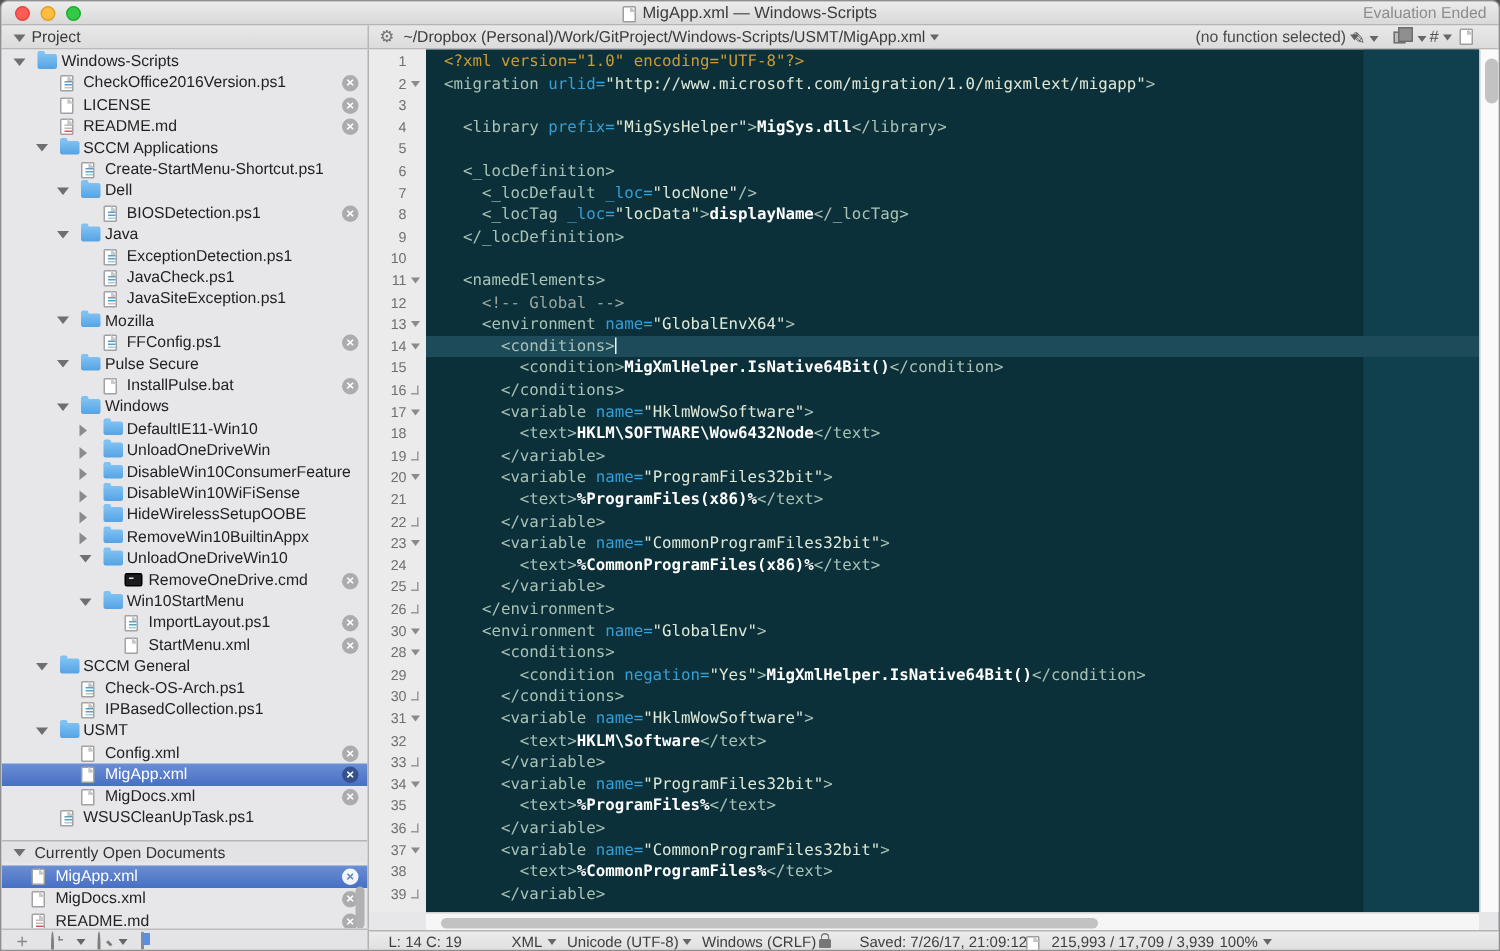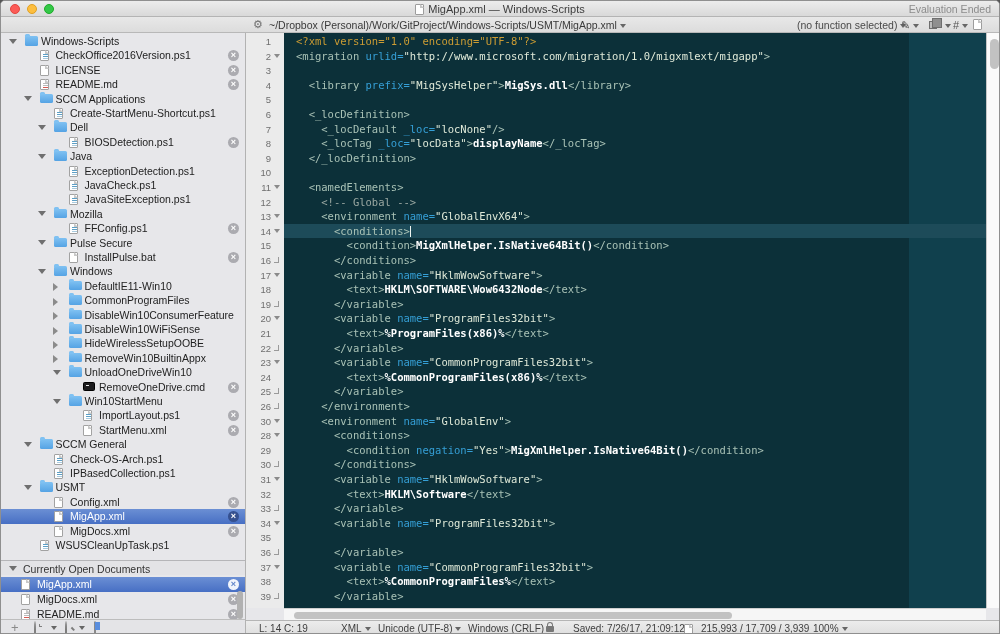--- a/index.html
+++ b/index.html
@@ -137,20 +137,24 @@
       <span class="light green"></span>
     </div>
     <div class="title-center">
       <span class="mini-doc"></span>
       <span>MigApp.xml — Windows-Scripts</span>
     </div>
     <span class="evaluation">Evaluation Ended</span>
   </div>
 
   <div class="toolbar">
+    <div class="tb-left">
+      <span class="proj-tri"></span>
+      <span class="proj-label">Project</span>
+    </div>
     <span class="gear">⚙</span>
     <span class="tb-path"><span>~/Dropbox (Personal)/Work/GitProject/Windows-Scripts/USMT/MigApp.xml</span><span class="caret"></span></span>
     <span class="fn-select"><span>(no function selected)</span><span class="caret"></span></span>
     <span class="tb-ic" style="left:900px;">✎<span class="caret"></span></span>
     <span class="copy-ic" style="left:928px;"></span>
     <span class="caret" style="position:absolute;left:941px;top:7px;"></span>
     <span class="tb-ic" style="left:952px;"><span>#</span><span class="caret"></span></span>
     <span class="mini-doc" style="position:absolute;left:972px;top:2px;"></span>
   </div>
 
@@ -238,21 +242,21 @@
           <span class="lbl" style="left: 69px;">Windows</span>
         </div>
         <div class="srow" style="top: 245.8px;">
           <span class="tri closed" style="left: 51.5px;"></span>
           <span class="ic folder-ic" style="left: 67.5px;"></span>
           <span class="lbl" style="left: 83.5px;">DefaultIE11-Win10</span>
         </div>
         <div class="srow" style="top: 260.2px;">
           <span class="tri closed" style="left: 51.5px;"></span>
           <span class="ic folder-ic" style="left: 67.5px;"></span>
-          <span class="lbl" style="left: 83.5px;">CommonProgramFiles</span>
+          <span class="lbl" style="left: 83.5px;">UnloadOneDriveWin</span>
         </div>
         <div class="srow" style="top: 274.6px;">
           <span class="tri closed" style="left: 51.5px;"></span>
           <span class="ic folder-ic" style="left: 67.5px;"></span>
           <span class="lbl" style="left: 83.5px;">DisableWin10ConsumerFeature</span>
         </div>
         <div class="srow" style="top: 289px;">
           <span class="tri closed" style="left: 51.5px;"></span>
           <span class="ic folder-ic" style="left: 67.5px;"></span>
           <span class="lbl" style="left: 83.5px;">DisableWin10WiFiSense</span>
@@ -533,20 +537,21 @@
         <div class="cline" style="top: 351.4px;"><span class="sg">      &lt;/variable&gt;</span></div>
         <div class="cline" style="top: 366px;"><span class="sg">    &lt;/environment&gt;</span></div>
         <div class="cline" style="top: 380.6px;"><span class="sg">    &lt;environment </span><span class="sa">name=</span><span class="ss">"GlobalEnv"</span><span class="sg">&gt;</span></div>
         <div class="cline" style="top: 395.2px;"><span class="sg">      &lt;conditions&gt;</span></div>
         <div class="cline" style="top: 409.8px;"><span class="sg">        &lt;condition </span><span class="sa">negation=</span><span class="ss">"Yes"</span><span class="sg">&gt;</span><span class="sb">MigXmlHelper.IsNative64Bit()</span><span class="sg">&lt;/condition&gt;</span></div>
         <div class="cline" style="top: 424.4px;"><span class="sg">      &lt;/conditions&gt;</span></div>
         <div class="cline" style="top: 439px;"><span class="sg">      &lt;variable </span><span class="sa">name=</span><span class="ss">"HklmWowSoftware"</span><span class="sg">&gt;</span></div>
         <div class="cline" style="top: 453.6px;"><span class="sg">        &lt;text&gt;</span><span class="sb">HKLM\Software</span><span class="sg">&lt;/text&gt;</span></div>
         <div class="cline" style="top: 468.2px;"><span class="sg">      &lt;/variable&gt;</span></div>
         <div class="cline" style="top: 482.8px;"><span class="sg">      &lt;variable </span><span class="sa">name=</span><span class="ss">"ProgramFiles32bit"</span><span class="sg">&gt;</span></div>
+        <div class="cline" style="top: 497.4px;"><span class="sg">        &lt;text&gt;</span><span class="sb">%ProgramFiles%</span><span class="sg">&lt;/text&gt;</span></div>
         <div class="cline" style="top: 512px;"><span class="sg">      &lt;/variable&gt;</span></div>
         <div class="cline" style="top: 526.6px;"><span class="sg">      &lt;variable </span><span class="sa">name=</span><span class="ss">"CommonProgramFiles32bit"</span><span class="sg">&gt;</span></div>
         <div class="cline" style="top: 541.2px;"><span class="sg">        &lt;text&gt;</span><span class="sb">%CommonProgramFiles%</span><span class="sg">&lt;/text&gt;</span></div>
         <div class="cline" style="top: 555.8px;"><span class="sg">      &lt;/variable&gt;</span></div>
       </div>
     <div class="vscroll">
       <div class="vthumb"></div>
     </div>
     <div class="hscroll">
       <div class="hthumb"></div>

